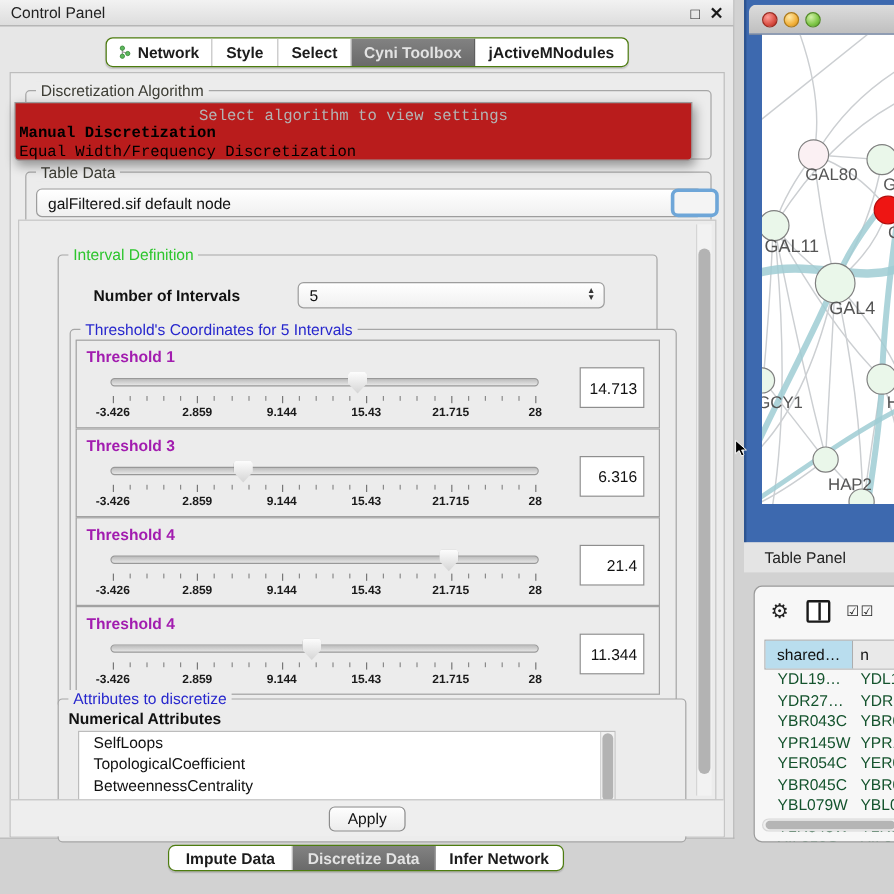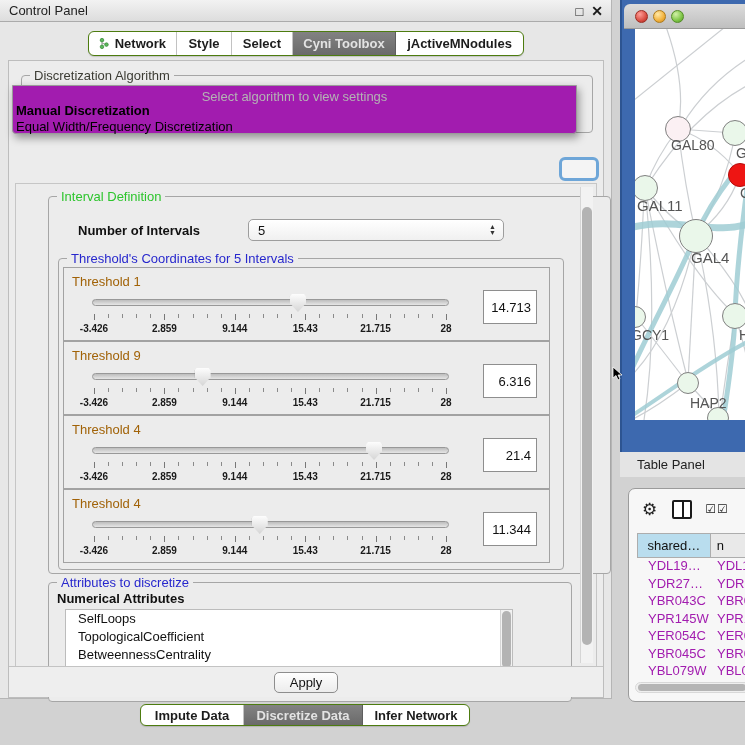--- a/index.html
+++ b/index.html
@@ -40,32 +40,32 @@
   .lbl-blue  { color:#2727cd; background:#ececec; }
 
   
   .combo { position:absolute; background:linear-gradient(#ffffff,#f0f0f0); border:1px solid #9d9d9d;
     border-radius:5px; font-size:13px; color:#111; display:flex; align-items:center;
     padding-left:9px; box-shadow:inset 0 1px 0 #fff; }
   .combo .stepper { position:absolute; right:7px; top:0; height:100%; display:flex; flex-direction:column;
     justify-content:center; font-size:7px; color:#333; line-height:6px; text-align:center; }
 
   
-  .popup { position:absolute; left:12px; top:85px; width:565px; height:49px; background:#a21caf;
-    border:1px solid #9a9a9a; border-radius:0 0 4px 4px; box-shadow:2px 4px 9px rgba(0,0,0,.38); z-index:30; }
+  .popup { position:absolute; left:12px; top:85px; width:565px; height:49px; background:#b91c1c;
+    border:1px solid #9a9a9a; border-radius:0 0 4px 4px; box-shadow:2px 4px 9px rgba(0,0,0,.38); z-index:30;font-family:Liberation Mono, monospace; }
   .popup .hint { position:absolute; top:3px; left:0; width:100%; text-align:center; font-size:13px; color:#b4b4b4; }
   .popup .opt1 { position:absolute; top:17px; left:3px; font-size:13px; font-weight:bold; color:#000; }
   .popup .opt2 { position:absolute; top:33px; left:3px; font-size:13px; color:#000; }
   .focus-ring { position:absolute; left:550px; top:96px; width:40px; height:24px; border:3px solid #6ea6d8;
     border-radius:6px; background:#f4f4f4; z-index:5; }
 
   
   .th-panel { position:absolute; left:4px; width:487px; height:74px; border:1px solid #a2a2a2;
     background:#ececec; }
-  .th-label { position:absolute; left:8px; top:6px; font-size:13px; font-weight:normal; color:#a16207; }
+  .th-label { position:absolute; left:8px; top:6px; font-size:13px; font-weight:bold; color:#a21caf; }
   .track-wrap { position:absolute; left:28px; top:26px; width:357px; height:18px; }
   .track { position:absolute; left:0; top:5px; width:100%; height:7px; border-radius:4px;
     background:linear-gradient(#bdbdbd,#e6e6e6); border:1px solid #989898; }
   .thumb { position:absolute; top:0; width:16px; height:18px;
     background:linear-gradient(#fdfdfd,#d5d5d5);
     clip-path:polygon(12% 0,88% 0,100% 14%,100% 52%,50% 100%,0 52%,0 14%);
     filter:drop-shadow(0 0 1px #737373); }
   .scale-row { position:absolute; left:30px; top:46px; width:352px; height:26px; }
   .tick { position:absolute; top:0; width:1px; height:4px; background:#8a8a8a; }
   .tick.major { height:6px; background:#777; }
@@ -113,21 +113,21 @@
   .col-icon { width:20px; height:19px; border:2px solid #1a1a1a; border-radius:2px; margin-left:15px; position:relative; background:#fff; }
   .col-icon::after { content:""; position:absolute; left:50%; top:0; width:2px; height:100%; background:#1a1a1a; }
   .checks { font-size:12px; color:#222; margin-left:13px; letter-spacing:1px; }
   .tbl { position:absolute; left:8px; top:44px; width:130px; }
   .tbl-header { display:flex; height:25px; border:1px solid #adadad; }
   .th-cell { font-size:13px; color:#111; display:flex; align-items:center; justify-content:center; }
   .th-cell.c1 { width:74px; background:#b9ddee; border-right:1px solid #adadad; }
   .th-cell.c2 { width:56px; background:#e9e9e9; justify-content:flex-start; padding-left:6px; }
   .tbl-body { overflow:hidden; height:145px; }
   .tbl-row { display:flex; height:17.5px; }
-  .td-cell { font-size:13px; color:#a21caf; white-space:nowrap; }
+  .td-cell { font-size:13px; color:#14532d; white-space:nowrap; }
   .td-cell.c1 { width:74px; padding-left:11px; }
   .td-cell.c2 { width:56px; padding-left:6px; }
   .hscroll { position:absolute; left:6px; top:193px; width:118px; height:11px; background:#efefef; border:1px solid #d8d8d8; border-radius:6px; }
   .hthumb { position:absolute; left:2px; top:1px; width:108px; height:7px; background:#b5b5b5; border-radius:4px; }
 
   .cursor { position:absolute; left:612px; top:366px; z-index:40; }
   svg.edges { position:absolute; left:0; top:0; }
 </style>
 </head>
 <body>
@@ -170,24 +170,31 @@
     </div>
 
     <div class="outer-frame">
 
       <div class="group" style="left:12px; top:14px; width:572px; height:58px; background:#ececec;">
         <span class="group-label lbl-plain">Discretization Algorithm</span>
       </div>
 
       <div class="focus-ring"></div>
 
+      <div class="group" style="left:12px; top:82px; width:572px; height:50px; background:#ececec;">
+        <span class="group-label lbl-plain">Table Data</span>
+        <div class="combo" style="left:8px; top:13px; width:556px; height:24px;">
+          <span>galFiltered.sif default node</span>
+          <span class="stepper">▲<br>▼</span>
+        </div>
+      </div>
 
       <div style="position:absolute; left:6px; top:122px; width:582px; height:484px; border:1px solid #c6c6c6; background:#ececec;">
 
-        <div class="group" style="left:32px; top:12px; width:563px; height:378px; background:#ececec;">
+        <div class="group" style="left:32px; top:28px; width:500px; height:378px; background:#ececec;">
           <span class="group-label lbl-green">Interval Definition</span>
 
           <span style="position:absolute; left:29px; top:26px; font-size:13px; font-weight:bold; color:#111;">Number of Intervals</span>
           <div class="combo" style="left:199px; top:22px; width:256px; height:22px;">
             <span>5</span>
             <span class="stepper">▲<br>▼</span>
           </div>
 
           <div class="group" style="left:9px; top:61px; width:506px; height:312px; background:#ececec;">
             <span class="group-label lbl-blue">Threshold's Coordinates for 5 Intervals</span>
@@ -229,21 +236,21 @@
                   <span class="tick-lab" style="left: 20%;">2.859</span>
                   <span class="tick-lab" style="left: 40%;">9.144</span>
                   <span class="tick-lab" style="left: 60%;">15.43</span>
                   <span class="tick-lab" style="left: 80%;">21.715</span>
                   <span class="tick-lab" style="left: 100%;">28</span>
                 </div>
               <div class="val-box">14.713</div>
             </div>
 
             <div class="th-panel" style="top:82px">
-              <span class="th-label">Threshold 9</span>
+              <span class="th-label">Threshold 3</span>
               <div class="track-wrap">
                 <div class="track"></div>
                 <div class="thumb" style="left: calc(31% - 8px);"></div>
               </div>
               <div class="scale-row">
                   <div class="tick major" style="left: 0%;"></div>
                   <div class="tick" style="left: 4%;"></div>
                   <div class="tick" style="left: 8%;"></div>
                   <div class="tick" style="left: 12%;"></div>
                   <div class="tick" style="left: 16%;"></div>

